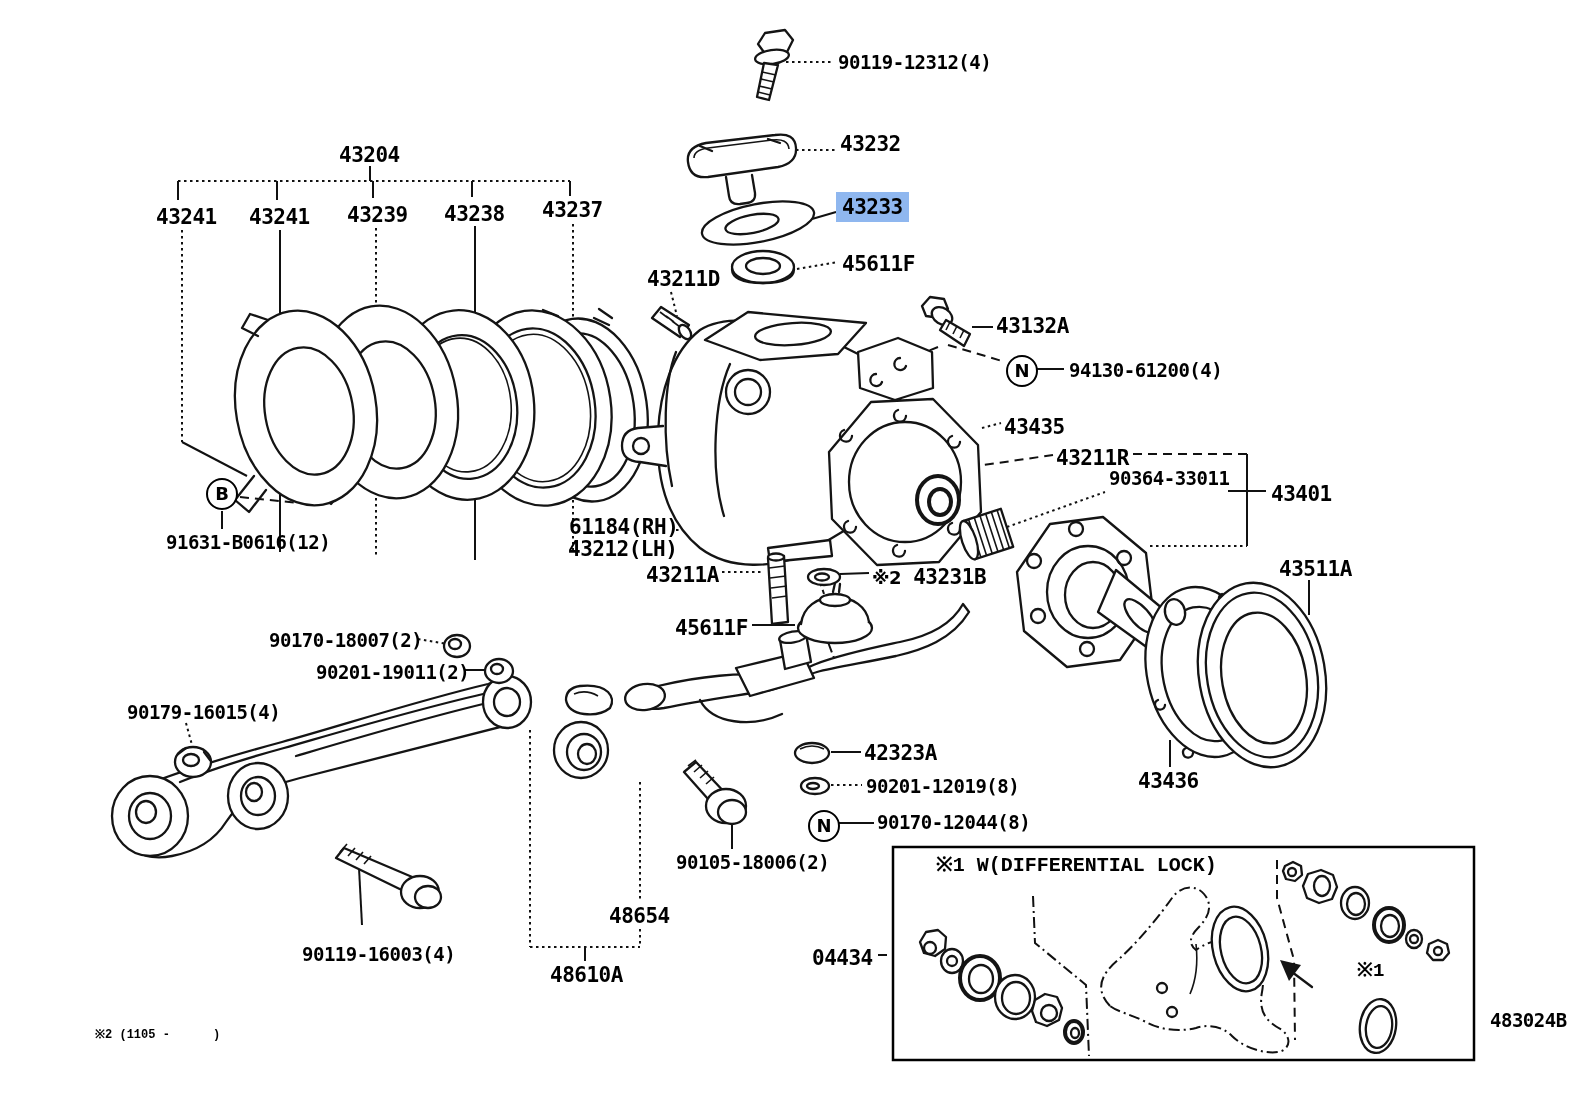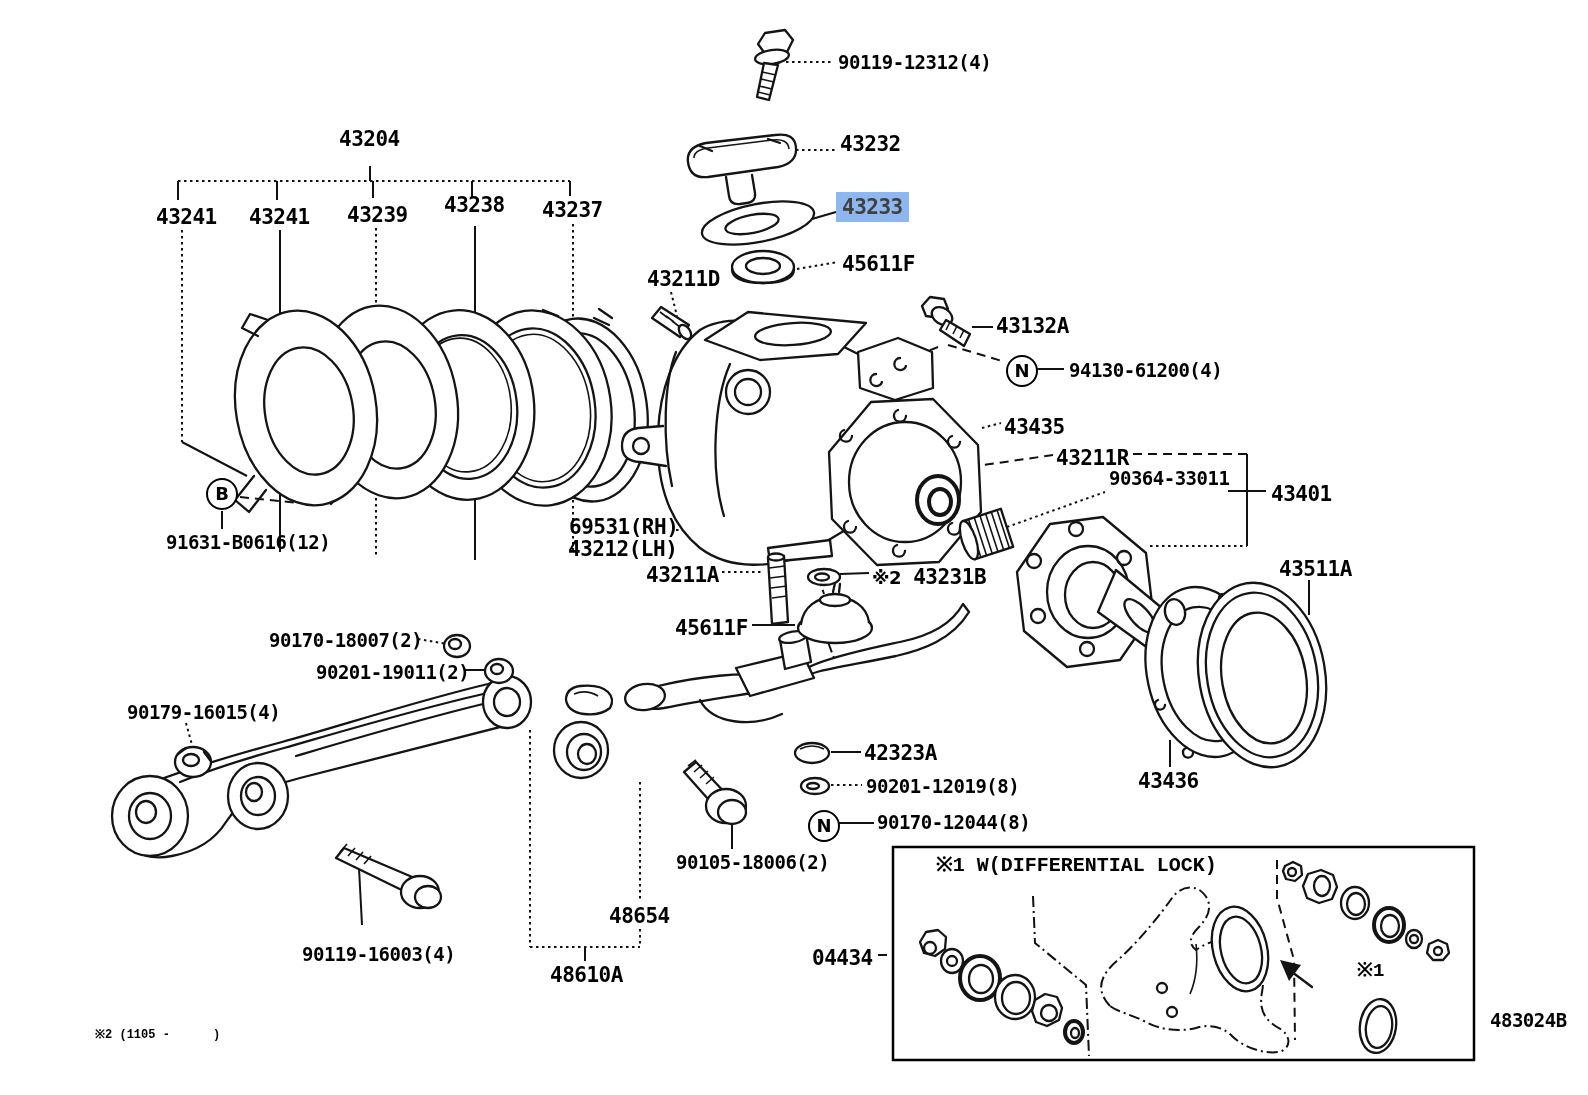--- a/index.html
+++ b/index.html
@@ -2,21 +2,21 @@
 <html><head>
 <meta charset="utf-8">
 <style>
   html,body{margin:0;padding:0;background:#fff;}
   .stage{position:relative;width:1588px;height:1095px;background:#fff;overflow:hidden;
          font-family:"DejaVu Sans Mono",monospace;text-align:right;}
   svg.art{position:absolute;left:0;top:0;}
   .pl{position:absolute;font:bold 19px/1.1 "DejaVu Sans Mono",monospace;color:#000;
       letter-spacing:-0.5px;white-space:pre;}
   .pl.big{font-size:21px;}
-  .hl{background:#8fb7ef;color:#404040;padding:3px 6px;font-size:21px;}
+  .hl{background:#8fb7ef;color:#000000;padding:3px 6px;font-size:21px;}
   .note{font-family:Liberation Mono, monospace;font-weight:700;letter-spacing:0;}
   .marker{position:absolute;width:28px;height:28px;border:2.5px solid #000;border-radius:50%;
           background:#fff;display:flex;align-items:center;justify-content:center;
           font:bold 18px/1 "DejaVu Sans",sans-serif;}
   .pfx{font-family:"DejaVu Sans",sans-serif;font-weight:700;font-size:18px;}
   
   .sld,.dot,.dsh,.ddot{stroke:#111;fill:none;}
   .sld{stroke-width:2;}
   .dot{stroke-width:2;stroke-dasharray:2.5 3.5;}
   .dsh{stroke-width:2;stroke-dasharray:9 6;}
@@ -349,33 +349,33 @@
     <ellipse class="lnf" cx="1378" cy="1026" rx="18" ry="27" transform="rotate(8 1378 1026)"></ellipse>
     <ellipse class="ln" cx="1379" cy="1027" rx="13" ry="21" transform="rotate(8 1379 1027)"></ellipse>
   </g>
 </svg>
 
 <div class="pl" style="left:838px;top:52px">90119-12312(4)</div>
 <div class="pl big" style="left:840px;top:133px">43232</div>
 <div class="pl" style="left:836px;top:196px"><span class="hl">43233</span></div>
 <div class="pl big" style="left:842px;top:253px">45611F</div>
 <div class="pl big" style="left:647px;top:268px">43211D</div>
-<div class="pl big" style="left:339px;top:128px">43204</div>
+<div class="pl big" style="left:339px;top:144px">43204</div>
 <div class="pl big" style="left:156px;top:206px">43241</div>
 <div class="pl big" style="left:249px;top:206px">43241</div>
 <div class="pl big" style="left:347px;top:204px">43239</div>
-<div class="pl big" style="left:444px;top:194px">43238</div>
+<div class="pl big" style="left:444px;top:203px">43238</div>
 <div class="pl big" style="left:542px;top:199px">43237</div>
 <div class="pl big" style="left:996px;top:315px">43132A</div>
 <div class="pl" style="left:1069px;top:360px">94130-61200(4)</div>
 <div class="pl big" style="left:1004px;top:416px">43435</div>
 <div class="pl big" style="left:1056px;top:447px">43211R</div>
 <div class="pl" style="left:1109px;top:468px">90364-33011</div>
 <div class="pl big" style="left:1271px;top:483px">43401</div>
-<div class="pl big" style="left:569px;top:516px">69531(RH)</div>
+<div class="pl big" style="left:569px;top:516px">61184(RH)</div>
 <div class="pl big" style="left:568px;top:538px">43212(LH)</div>
 <div class="pl big" style="left:646px;top:564px">43211A</div>
 <div class="pl big" style="left:872px;top:566px"><span class="pfx">※2</span> <span>43231B</span></div>
 <div class="pl big" style="left:675px;top:617px">45611F</div>
 <div class="pl" style="left:166px;top:532px">91631-B0616(12)</div>
 <div class="pl" style="left:269px;top:630px">90170-18007(2)</div>
 <div class="pl" style="left:316px;top:662px">90201-19011(2)</div>
 <div class="pl" style="left:127px;top:702px">90179-16015(4)</div>
 <div class="pl big" style="left:864px;top:742px">42323A</div>
 <div class="pl" style="left:866px;top:776px">90201-12019(8)</div>

